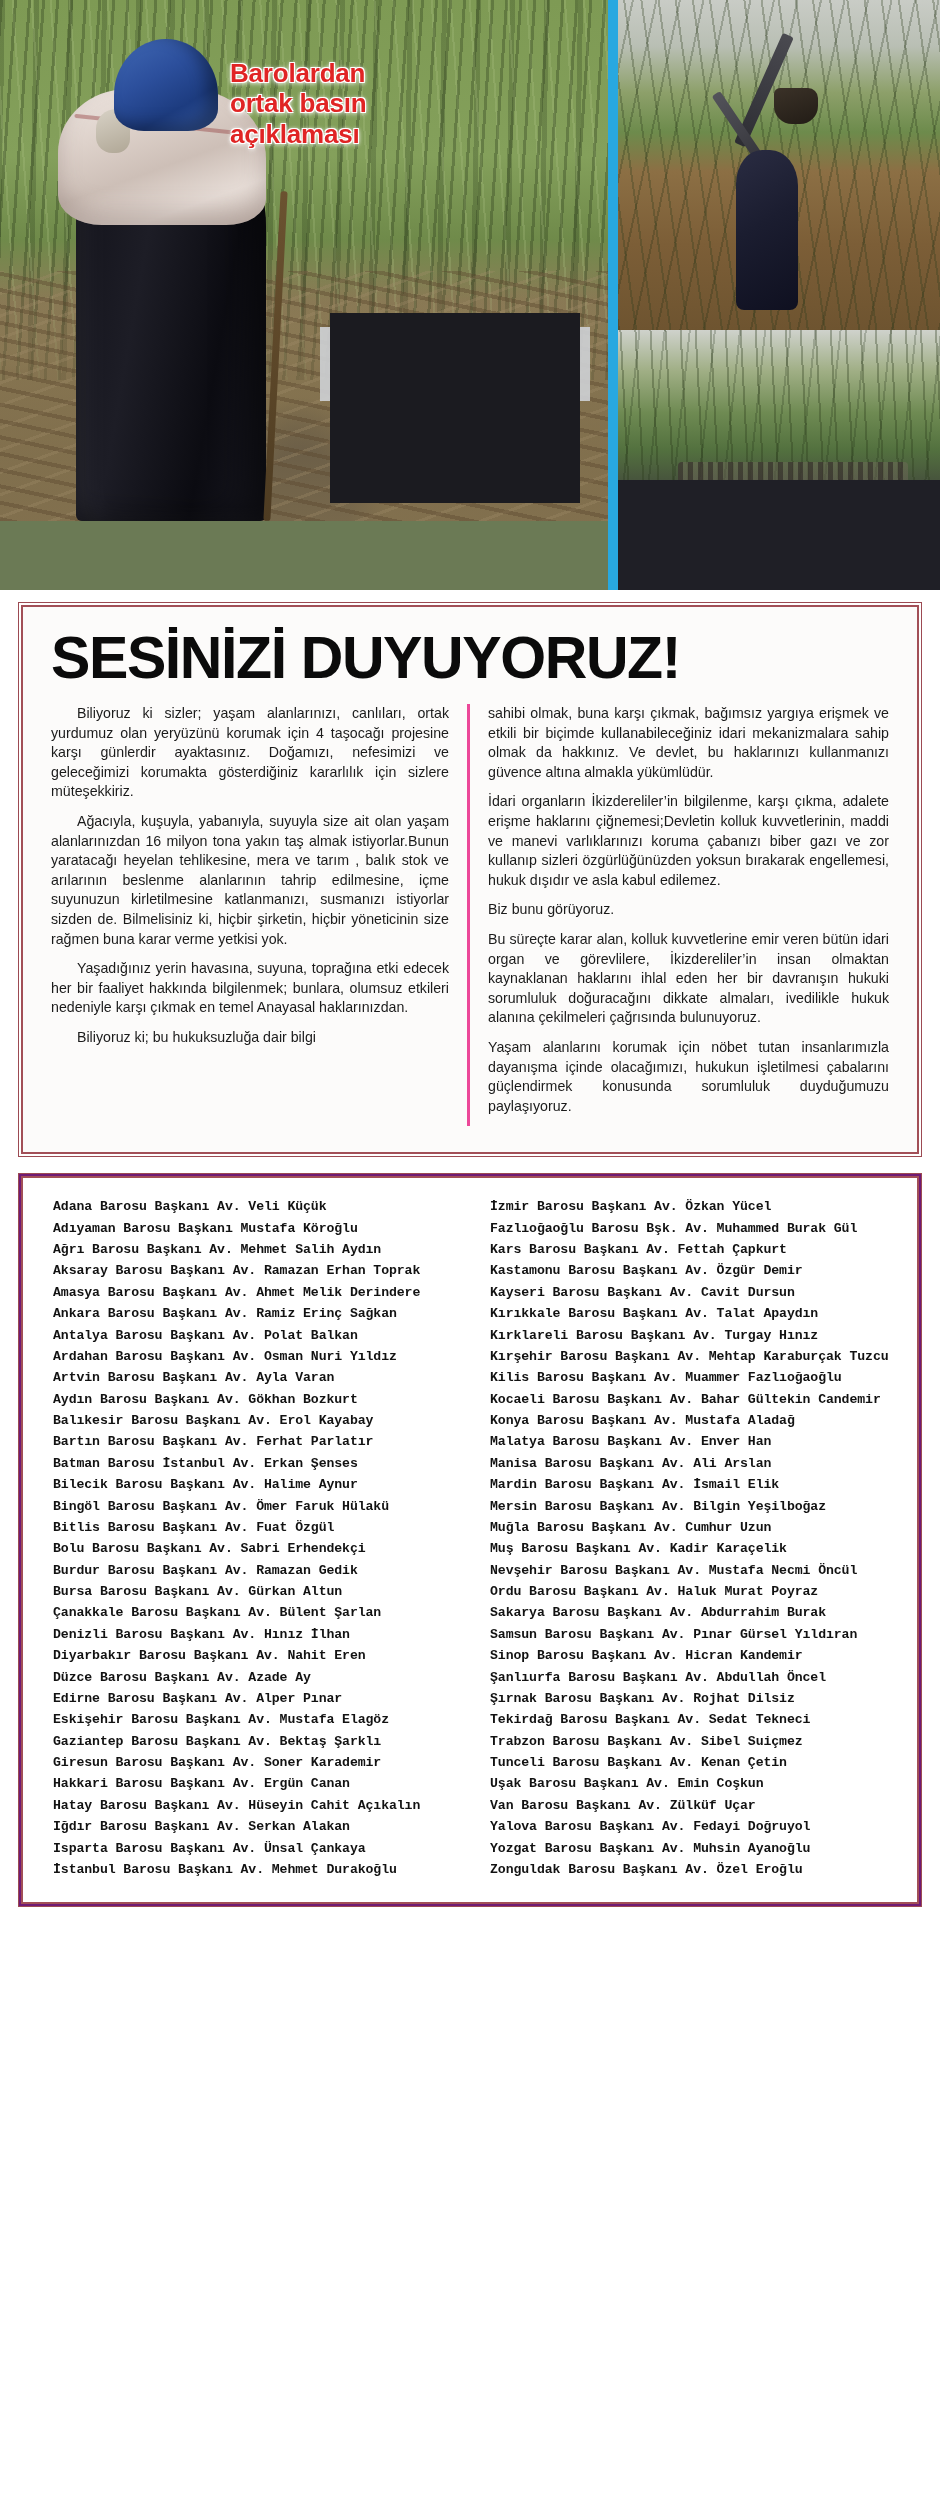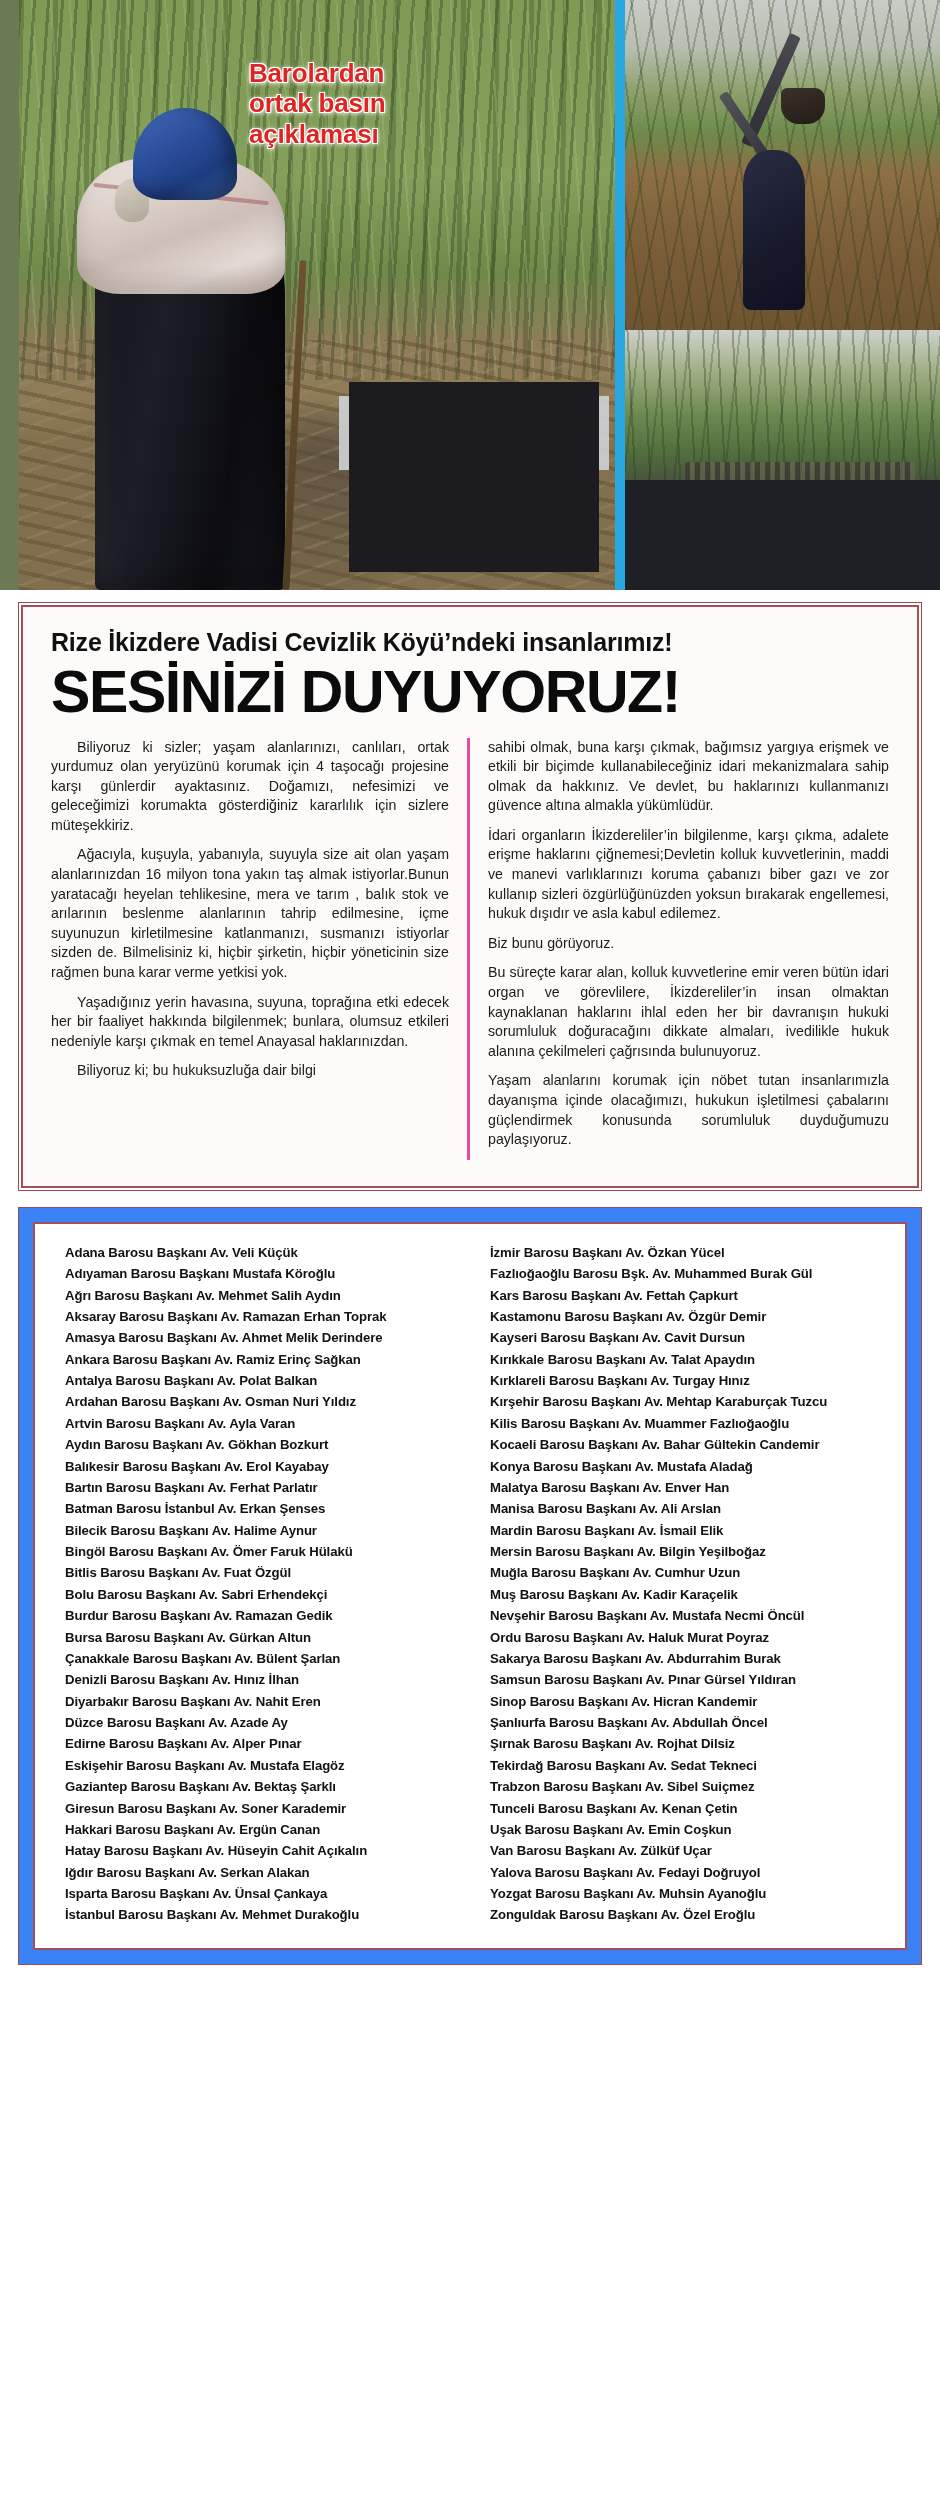--- a/index.html
+++ b/index.html
@@ -17,26 +17,25 @@
     position: relative;
     width: 940px;
     height: 590px;
     display: flex;
     background: #6b7a55;
     overflow: hidden;
   }
   .collage-left {
     position: relative;
     width: 608px;
-    height: 590px;
+    height: 521px;
     overflow: hidden;
     background:
       radial-gradient(ellipse 120px 170px at 300px 520px, #3a3a3f 0%, #3a3a3f 40%, rgba(58,58,63,0) 72%),
       linear-gradient(to bottom, #7e9a54 0%, #84a05b 30%, #6f8a4a 46%, #8d7d58 58%, #9b8a61 70%, #8a7a55 86%, #7d6e4d 100%);
-    margin-left: 19px;
   }
   
   .tree-texture {
     position: absolute; left:0; top:0; width:608px; height:380px;
     background:
       repeating-linear-gradient(94deg, rgba(40,55,25,0.35) 0px, rgba(40,55,25,0.35) 3px, rgba(0,0,0,0) 3px, rgba(0,0,0,0) 14px),
       repeating-linear-gradient(86deg, rgba(180,200,140,0.25) 0px, rgba(180,200,140,0.25) 2px, rgba(0,0,0,0) 2px, rgba(0,0,0,0) 19px),
       repeating-linear-gradient(91deg, rgba(20,35,12,0.22) 0px, rgba(20,35,12,0.22) 5px, rgba(0,0,0,0) 5px, rgba(0,0,0,0) 34px);
     opacity: .95;
   }
@@ -212,22 +211,23 @@
   }
   .col.left { padding-right: 18px; border-right: 3px solid #ec4899; }
   .col.right { padding-left: 18px; }
   .col p { margin-bottom: 10px; text-indent: 26px; }
   .col p.noind { text-indent: 0; }
 
   
   .signers {
     margin: 16px 18px 22px 18px;
     border: 1px solid #9c4a52;
-    padding: 14px;
-    background:#3b82f6;
+    padding: 2px;
+    background:#701a75;
+    font-family:Liberation Mono, monospace;
   }
   .signers-inner {
     border: 2px solid #a24f57;
     background:#fff;
     padding: 18px 22px 22px 30px;
     display:flex;
   }
   .sig-col { flex: 1 1 50%; }
   .sig-col.b { padding-left: 16px; }
   .sig-col li {
@@ -276,21 +276,20 @@
         <div class="twigs2"></div>
         <div class="cr-crowd"></div>
         <div class="cr-helmets"></div>
 
       </div>
     </div>
   </div>
 
   <div class="panel">
     <div class="panel-inner">
-      <div class="kicker">Rize İkizdere Vadisi Cevizlik Köyü’ndeki insanlarımız!</div>
       <div class="headline">SESİNİZİ DUYUYORUZ!</div>
 
       <div class="cols">
         <div class="col left">
           <p>Biliyoruz ki sizler; yaşam alanlarınızı, canlıları, ortak yurdumuz olan yeryüzünü korumak için 4 taşocağı projesine karşı günlerdir ayaktasınız. Doğamızı, nefesimizi ve geleceğimizi korumakta gösterdiğiniz kararlılık için sizlere müteşekkiriz.</p>
           <p>Ağacıyla, kuşuyla, yabanıyla, suyuyla size ait olan yaşam alanlarınızdan 16 milyon tona yakın taş almak istiyorlar.Bunun yaratacağı heyelan tehlikesine, mera ve tarım , balık stok ve arılarının beslenme alanlarının tahrip edilmesine, içme suyunuzun kirletilmesine katlanmanızı, susmanızı istiyorlar sizden de. Bilmelisiniz ki, hiçbir şirketin, hiçbir yöneticinin  size rağmen buna karar verme yetkisi yok.</p>
           <p>Yaşadığınız yerin havasına, suyuna, toprağına etki edecek her bir faaliyet hakkında bilgilenmek; bunlara, olumsuz etkileri nedeniyle karşı çıkmak en temel Anayasal haklarınızdan.</p>
           <p>Biliyoruz ki;  bu hukuksuzluğa dair bilgi</p>
         </div>
         <div class="col right">

